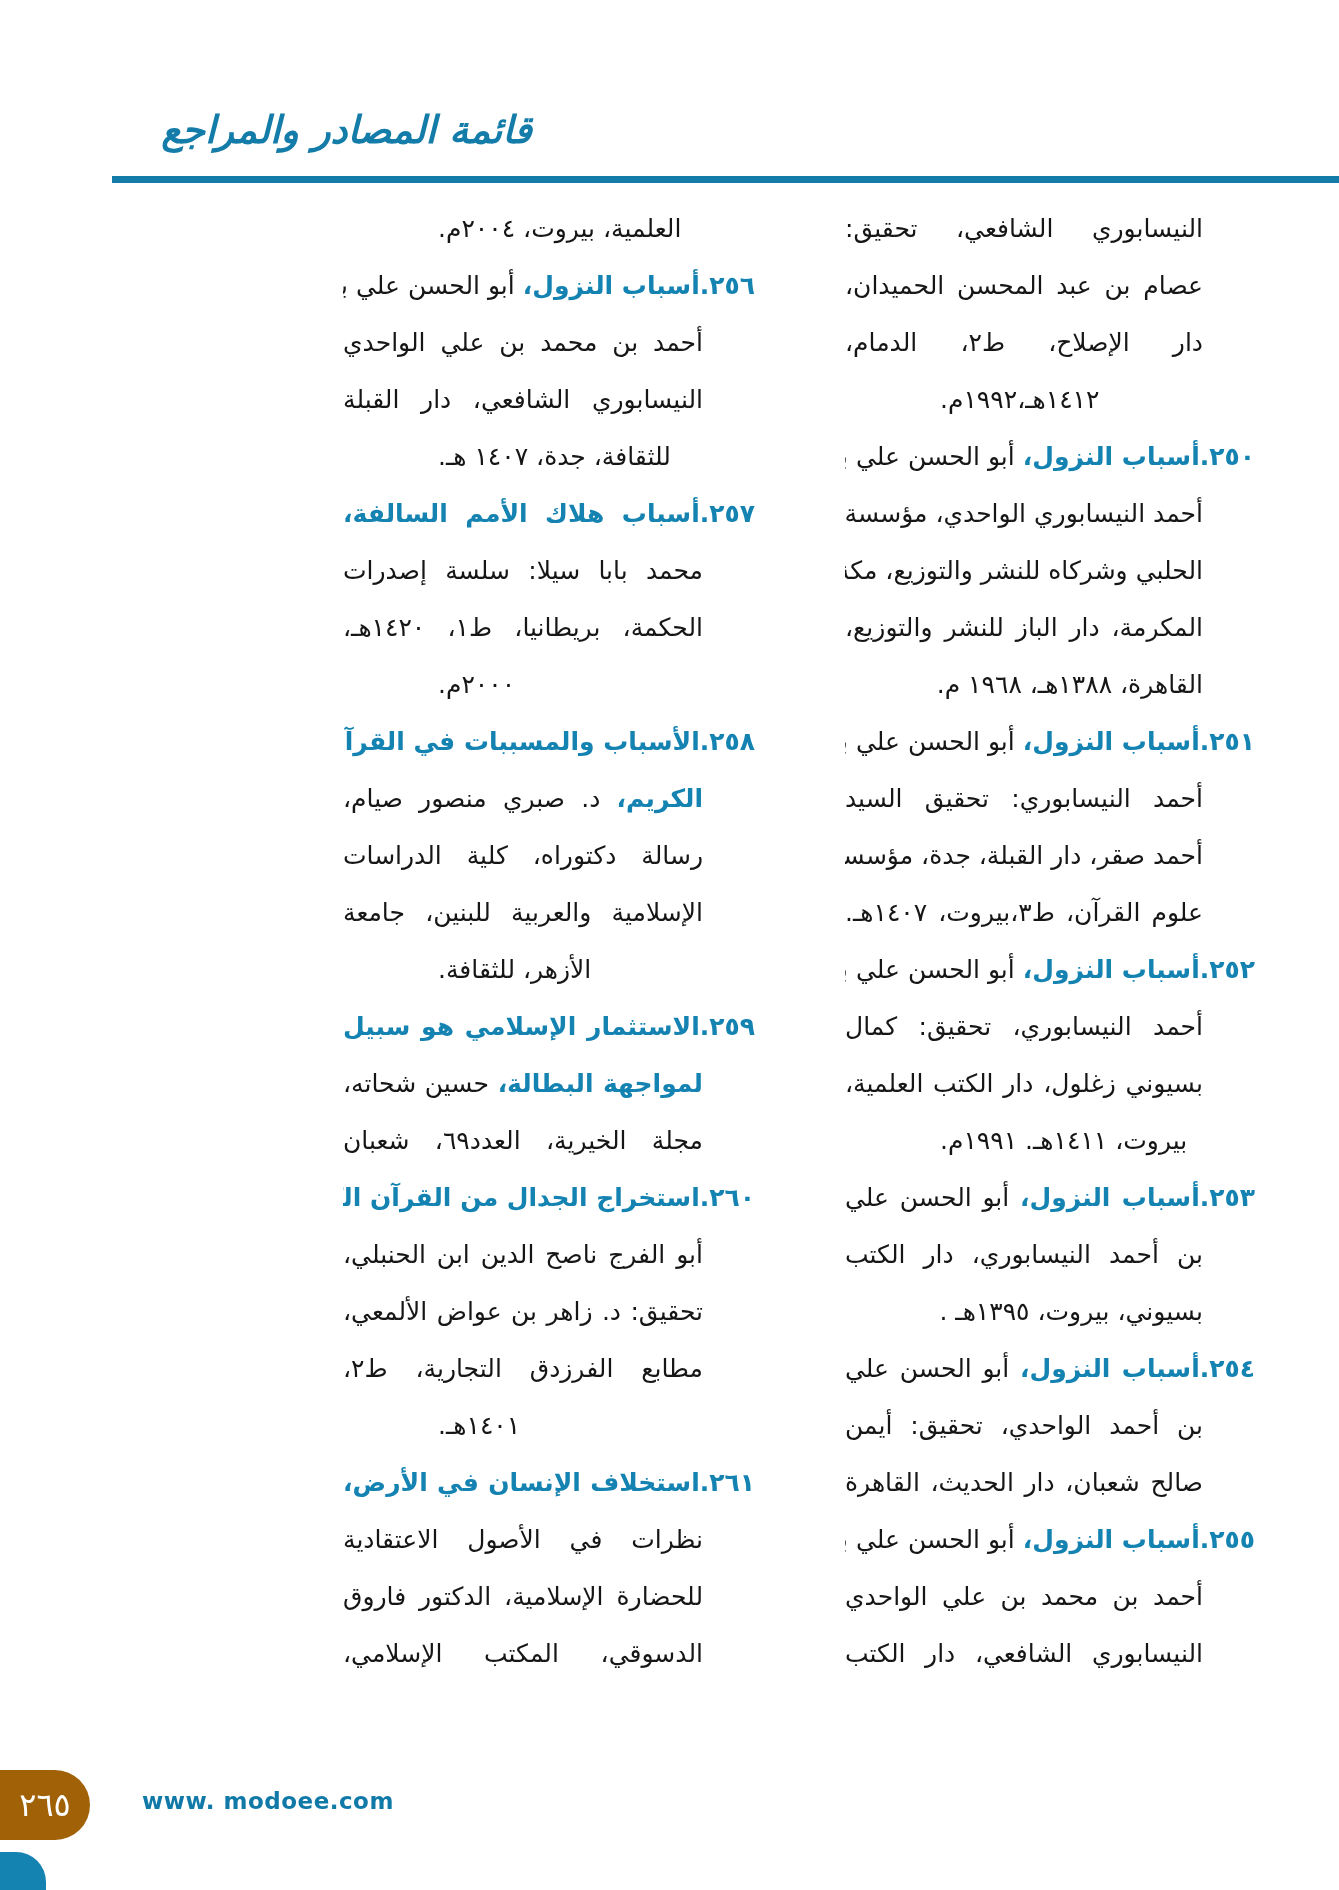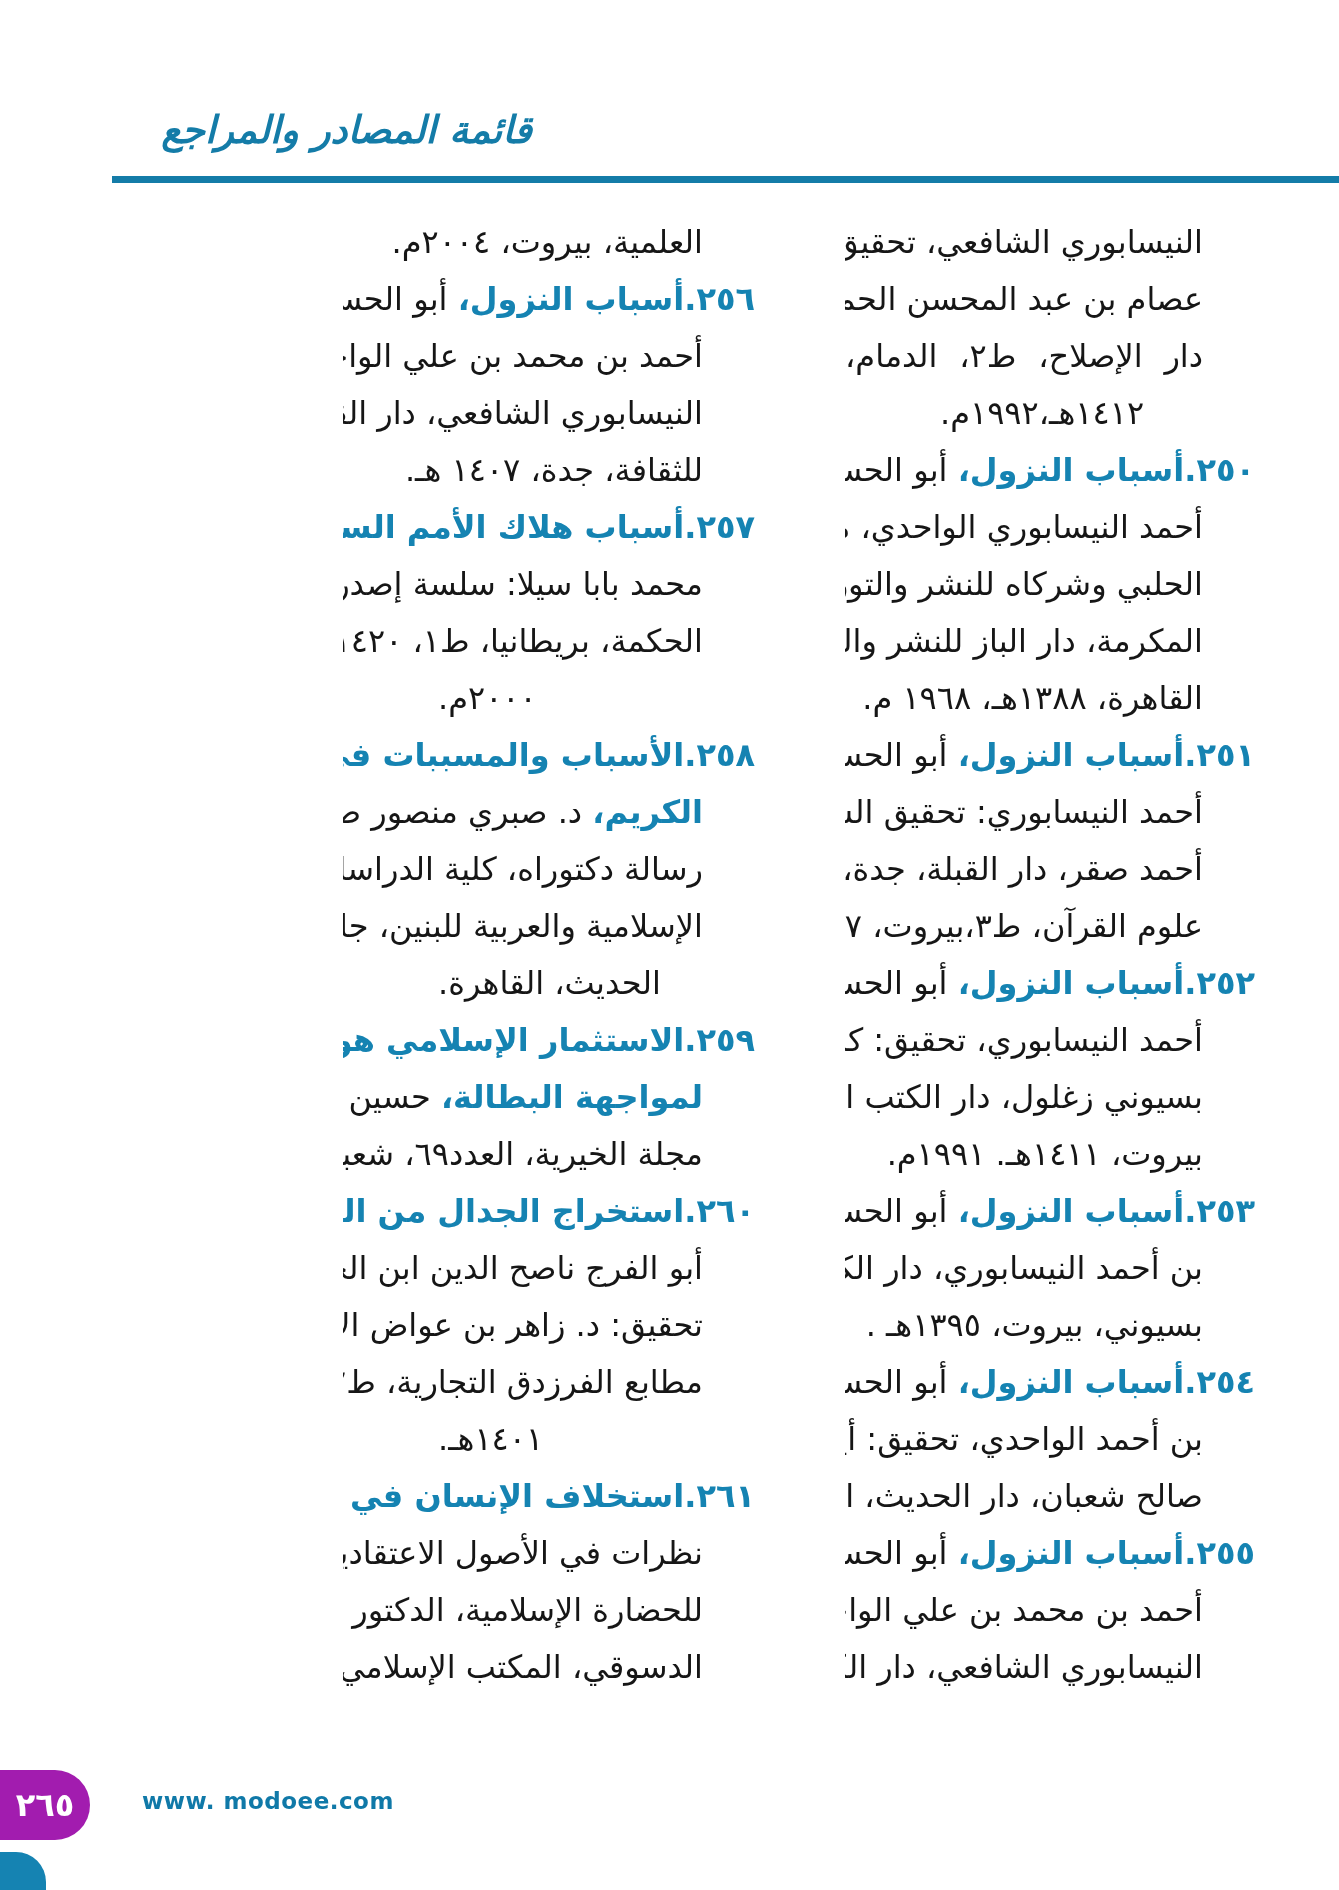--- a/index.html
+++ b/index.html
@@ -16,42 +16,42 @@
     font-family:"DejaVu Serif","Liberation Serif",serif;
     font-style:italic;font-weight:bold;font-size:38px;line-height:64px;
     color:#147ca8;
   }
   .hdr-rule{
     position:absolute;top:176px;left:112px;right:0;height:7px;
     background:#147ca8;
   }
   
   .col{
-    position:absolute;top:214px;direction:rtl;
-    font-size:32px;
+    position:absolute;top:200px;direction:rtl;
+    font-size:25px;
   }
   .col-right{right:84px;width:410px;}
   .col-left{right:584px;width:412px;}
   .line{
     height:57px;line-height:57px;white-space:nowrap;
     text-align:justify;text-align-last:justify;
     padding-right:52px;overflow:hidden;
   }
   .line.start{padding-right:0;}
   .line.final{
     text-align:left;text-align-last:left;padding-left:95px;
   }
   .num,.dot,.title{color:#1583b2;font-weight:bold;}
   .body-text{color:#161616;}
   
   .page-badge{
     position:absolute;left:0;top:1770px;width:90px;height:70px;
-    background:#a21caf;border-radius:0 36px 36px 0;
+    background:#a16207;border-radius:0 36px 36px 0;
     display:flex;align-items:center;justify-content:center;
-    color:#ffffff;font-size:32px;font-weight:bold;
+    color:#ffffff;font-size:32px;font-weight:normal;
   }
   .site-url{
     position:absolute;left:142px;top:1788px;
     direction:ltr;
     color:#1079a8;font-size:23px;font-weight:bold;
     letter-spacing:0.5px;
     text-align:center;
   }
   .corner-deco{
     position:absolute;left:0;top:1852px;width:46px;height:38px;
@@ -101,21 +101,21 @@
     <div class="line cont"><span class="body-text">النيسابوري الشافعي، دار القبلة</span></div>
     <div class="line final"><span class="body-text">للثقافة، جدة، ١٤٠٧ هـ.</span></div>
     <div class="line start"><span class="num">٢٥٧</span><span class="dot">.</span><span class="title">أسباب هلاك الأمم السالفة،</span> </div>
     <div class="line cont"><span class="body-text">محمد بابا سيلا: سلسة إصدرات</span></div>
     <div class="line cont"><span class="body-text">الحكمة، بريطانيا، ط١، ١٤٢٠هـ،</span></div>
     <div class="line final"><span class="body-text">٢٠٠٠م.</span></div>
     <div class="line start"><span class="num">٢٥٨</span><span class="dot">.</span><span class="title">الأسباب والمسببات في القرآن</span></div>
     <div class="line cont"><span class="title">الكريم،</span> <span class="body-text">د. صبري منصور صيام،</span></div>
     <div class="line cont"><span class="body-text">رسالة دكتوراه، كلية الدراسات</span></div>
     <div class="line cont"><span class="body-text">الإسلامية والعربية للبنين، جامعة</span></div>
-    <div class="line final"><span class="body-text">الحديث، القاهرة.</span></div>
+    <div class="line final"><span class="body-text">الأزهر، للثقافة.</span></div>
     <div class="line start"><span class="num">٢٥٩</span><span class="dot">.</span><span class="title">الاستثمار الإسلامي هو سبيل</span></div>
     <div class="line cont"><span class="title">لمواجهة البطالة،</span> <span class="body-text">حسين شحاته،</span></div>
     <div class="line cont"><span class="body-text">مجلة الخيرية، العدد٦٩، شعبان</span></div>
     <div class="line start"><span class="num">٢٦٠</span><span class="dot">.</span><span class="title">استخراج الجدال من القرآن الكريم،</span></div>
     <div class="line cont"><span class="body-text">أبو الفرج ناصح الدين ابن الحنبلي،</span></div>
     <div class="line cont"><span class="body-text">تحقيق: د. زاهر بن عواض الألمعي،</span></div>
     <div class="line cont"><span class="body-text">مطابع الفرزدق التجارية، ط٢،</span></div>
     <div class="line final"><span class="body-text">١٤٠١هـ.</span></div>
     <div class="line start"><span class="num">٢٦١</span><span class="dot">.</span><span class="title">استخلاف الإنسان في الأرض،</span></div>
     <div class="line cont"><span class="body-text">نظرات في الأصول الاعتقادية</span></div>

